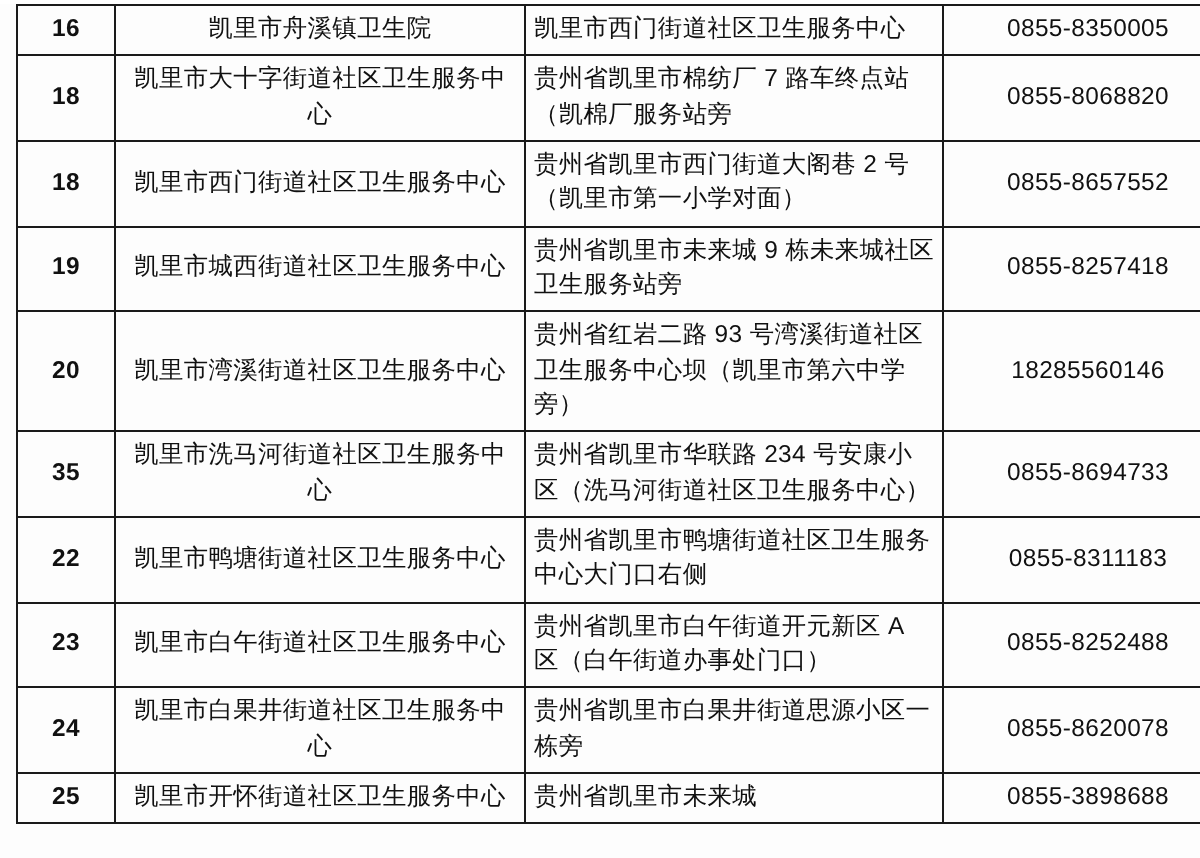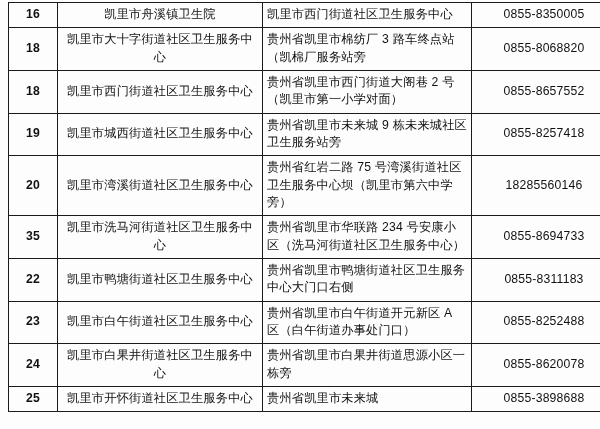--- a/index.html
+++ b/index.html
@@ -82,21 +82,21 @@
           </td>
       </tr>
       <tr>
         <td class="col-idx">
             <span class="cell-text">18</span>
           </td>
         <td class="col-name">
             <span class="cell-text">凯里市大十字街道社区卫生服务中心</span>
           </td>
         <td class="col-addr">
-            <span class="cell-text">贵州省凯里市棉纺厂 3 路车终点站（凯棉厂服务站旁</span>
+            <span class="cell-text">贵州省凯里市棉纺厂 7 路车终点站（凯棉厂服务站旁</span>
           </td>
         <td class="col-phone">
             <span class="cell-text">0855-8068820</span>
           </td>
       </tr>
       <tr>
         <td class="col-idx">
             <span class="cell-text">18</span>
           </td>
         <td class="col-name">
@@ -124,21 +124,21 @@
           </td>
       </tr>
       <tr>
         <td class="col-idx">
             <span class="cell-text">20</span>
           </td>
         <td class="col-name">
             <span class="cell-text">凯里市湾溪街道社区卫生服务中心</span>
           </td>
         <td class="col-addr">
-            <span class="cell-text">贵州省红岩二路 75 号湾溪街道社区卫生服务中心坝（凯里市第六中学旁）</span>
+            <span class="cell-text">贵州省红岩二路 93 号湾溪街道社区卫生服务中心坝（凯里市第六中学旁）</span>
           </td>
         <td class="col-phone">
             <span class="cell-text">18285560146</span>
           </td>
       </tr>
       <tr>
         <td class="col-idx">
             <span class="cell-text">35</span>
           </td>
         <td class="col-name">

